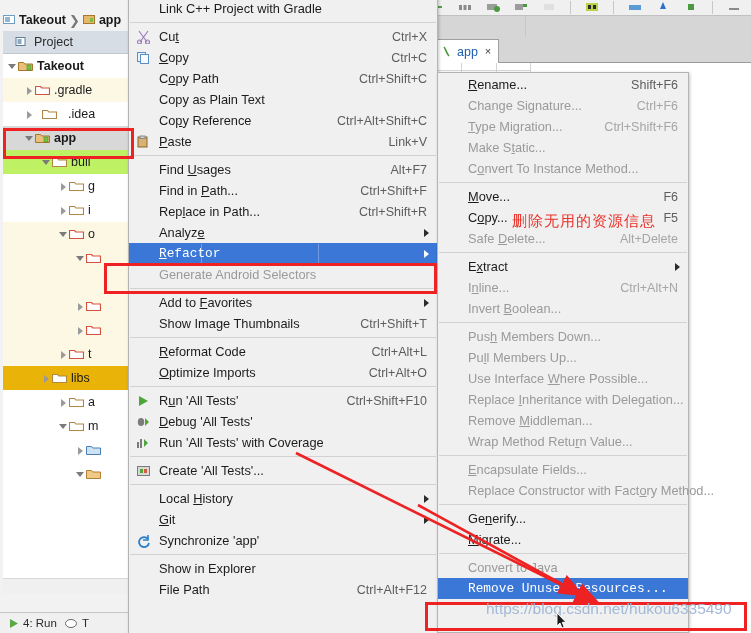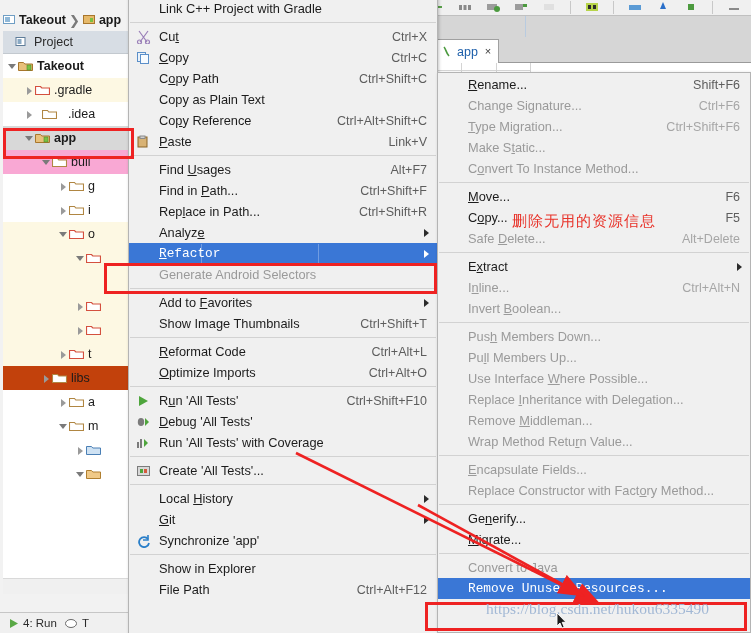--- a/index.html
+++ b/index.html
@@ -83,21 +83,21 @@
   .statusbar { position:absolute; left:0px; top:612px; width:130px; height:21px; background:#f0f0f0; border-top:1px solid #c6c6c6;
                display:flex; align-items:center; gap:4px; padding-left:8px; font-size:11.5px; color:#2b2b2b;}
 
   
   .menu {
     position:absolute; background:#f0f0f0; border:1px solid #b4b4b4;
     box-shadow: 1px 1px 3px rgba(0,0,0,0.22);
     padding: 1px 0;
   }
   #menu1 { left:128px; top:-4px; width:310px; height:640px; }
-  #menu2 { left:437px; top:72px; width:314px; height:561px; }
+  #menu2 { left:437px; top:72px; width:252px; height:561px; }
   .mi {
     position:relative; display:flex; align-items:center;
     height:21px; padding-left:30px; padding-right:10px;
     font-size:12.8px; color:#1c1c1c; white-space:nowrap;
   }
   .mi.disabled { color:#9a9a9a; }
   .mi .mlabel { flex: 1 1 auto; }
   .mi .mkey { margin-left: 16px; color:#5d5d5d; font-size:12.5px;text-align:right; }
   .mi.disabled .mkey { color:#a6a6a6; }
   .mi .marrow {
@@ -115,21 +115,21 @@
   .refactor-ticks i{position:absolute;top:1px;bottom:1px;width:1px;background:rgba(255,255,255,0.28);}
 
   
   .redbox { position:absolute; border:3px solid #ee2222; pointer-events:none; }
   .cn-note {
     position:absolute; color:#e8332a; font-size:15px; letter-spacing:1px;
     font-family:"DejaVu Sans","Liberation Sans",sans-serif; white-space:nowrap;
   }
   .wm {
     position:absolute; color:#9fb6d4; font-size:15.5px; white-space:nowrap;
-    font-family:Liberation Serif, serif; opacity:0.95;
+    font-family:Liberation Sans, sans-serif; opacity:0.95;
   }
   svg.arrow-svg { position:absolute; left:0; top:0; width:751px; height:633px; pointer-events:none; }
   .cursor-svg { position:absolute; pointer-events:none; }
 </style>
 </head>
 <body>
 
 <div id="root">
 
   <div class="editor-area"></div>
@@ -244,21 +244,21 @@
           <span class="tlabel">.idea</span>
         </div>
         <div class="tnode" style="background: rgb(216, 216, 216); padding-left: 21px;">
           <span class="arrow expanded"></span>
           <svg class="folder" viewBox="0 0 15 12">
             <path d="M0.5 2.5h5l1.3 1.5h7.7v6.5H0.5z" fill="#e8c07a" stroke="#a8762c"></path>
             <rect x="9" y="5" width="4" height="5" fill="#7ac043" stroke="#4f8c2c" stroke-width="0.6"></rect>
           </svg>
           <span class="tlabel bold">app</span>
         </div>
-        <div class="tnode" style="background: #f9a8d4; padding-left: 38px;">
+        <div class="tnode" style="background: #bef264; padding-left: 38px;">
           <span class="arrow expanded"></span>
           <svg class="folder" viewBox="0 0 15 12">
             <path d="M0.5 2.5h5l1.3 1.5h7.7v6.5H0.5z" fill="#ffffff" stroke="#b08642" stroke-width="1.1"></path>
           </svg>
           <span class="tlabel">buil</span>
         </div>
         <div class="tnode" style="background: rgb(255, 255, 255); padding-left: 55px;">
           <span class="arrow collapsed"></span>
           <svg class="folder" viewBox="0 0 15 12">
             <path d="M0.5 2.5h5l1.3 1.5h7.7v6.5H0.5z" fill="#ffffff" stroke="#b08642" stroke-width="1.1"></path>
@@ -305,21 +305,21 @@
           </svg>
           <span class="tlabel"></span>
         </div>
         <div class="tnode" style="background: rgb(253, 248, 227); padding-left: 55px;">
           <span class="arrow collapsed"></span>
           <svg class="folder" viewBox="0 0 15 12">
             <path d="M0.5 2.5h5l1.3 1.5h7.7v6.5H0.5z" fill="#ffffff" stroke="#d4503f" stroke-width="1.2"></path>
           </svg>
           <span class="tlabel">t</span>
         </div>
-        <div class="tnode" style="background: #c2410c; padding-left: 38px;">
+        <div class="tnode" style="background: #eab308; padding-left: 38px;">
           <span class="arrow collapsed"></span>
           <svg class="folder" viewBox="0 0 15 12">
             <path d="M0.5 2.5h5l1.3 1.5h7.7v6.5H0.5z" fill="#ffffff" stroke="#b08642" stroke-width="1.1"></path>
           </svg>
           <span class="tlabel">libs</span>
         </div>
         <div class="tnode" style="background: rgb(255, 255, 255); padding-left: 55px;">
           <span class="arrow collapsed"></span>
           <svg class="folder" viewBox="0 0 15 12">
             <path d="M0.5 2.5h5l1.3 1.5h7.7v6.5H0.5z" fill="#ffffff" stroke="#b08642" stroke-width="1.1"></path>

